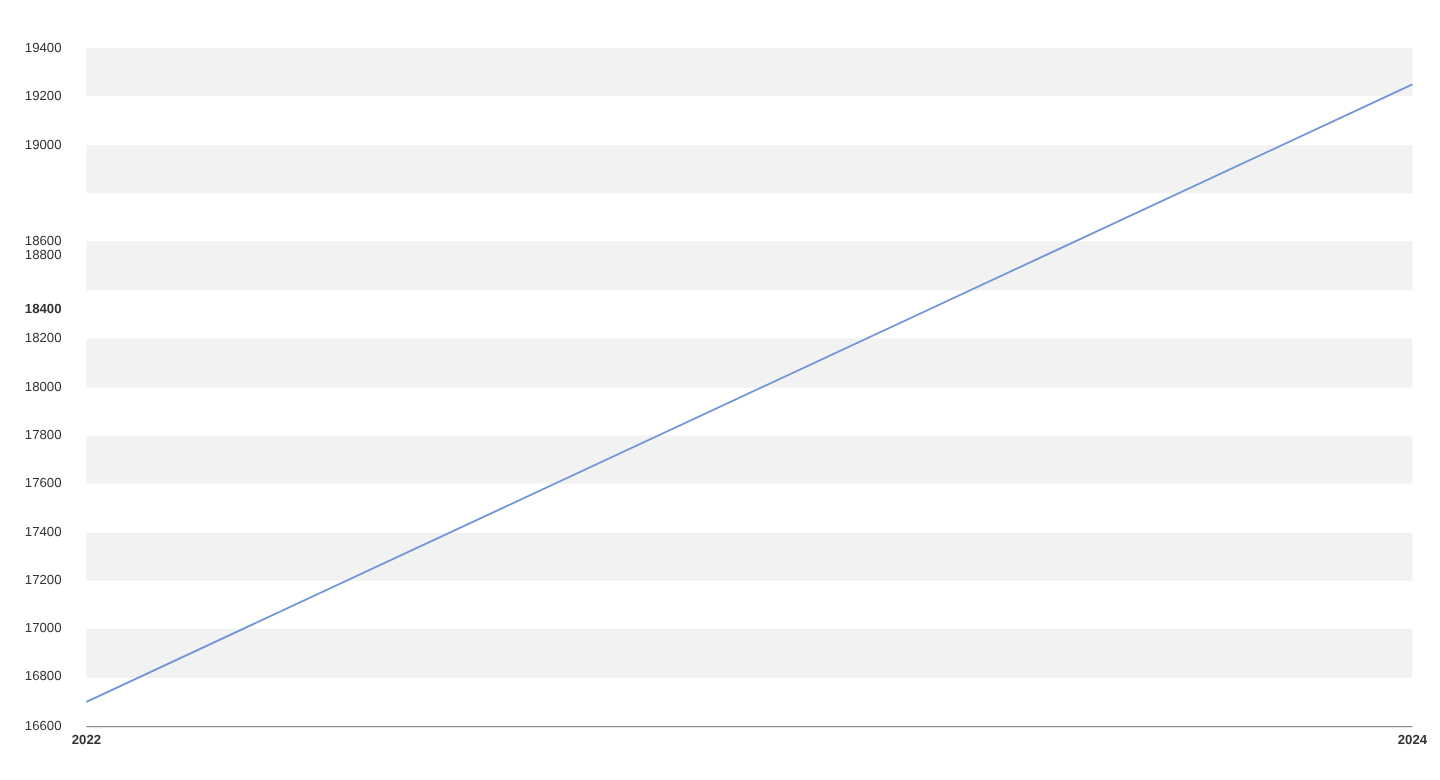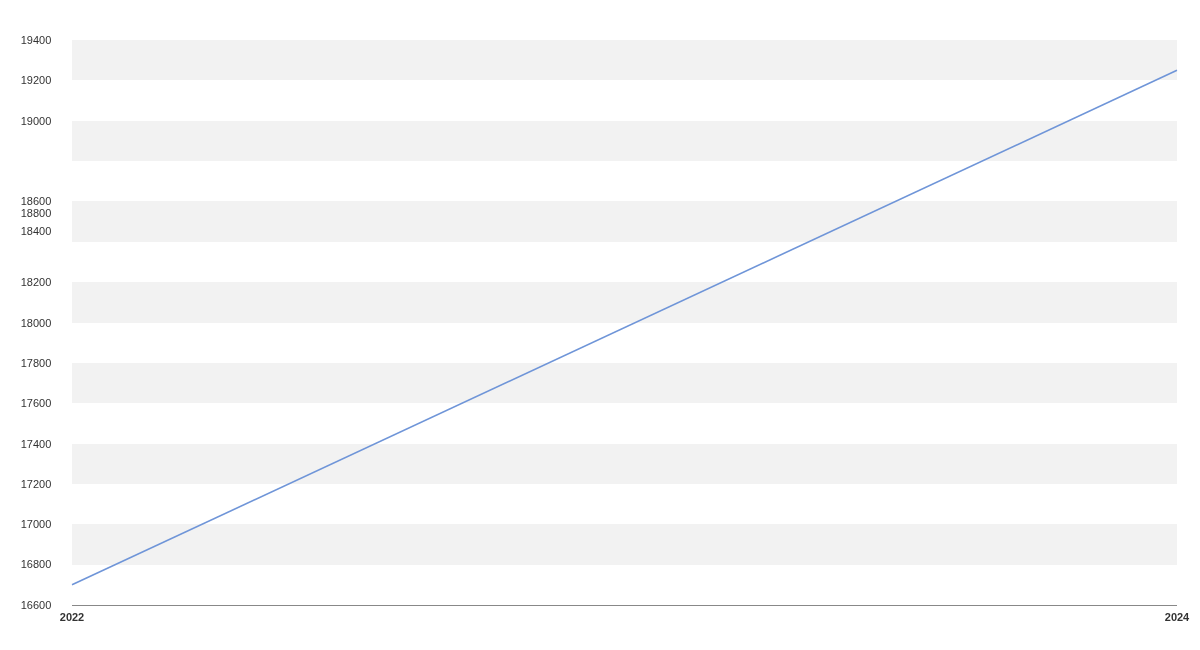--- a/index.html
+++ b/index.html
@@ -88,21 +88,21 @@
   </div>
 <div class="y-tick" style="left: 6px; top: 605px;">16600</div>
     <div class="y-tick" style="left: 6px; top: 564px;">16800</div>
     <div class="y-tick" style="left: 6px; top: 524.298px;">17000</div>
     <div class="y-tick" style="left: 6px; top: 483.947px;">17200</div>
     <div class="y-tick" style="left: 6px; top: 443.596px;">17400</div>
     <div class="y-tick" style="left: 6px; top: 403.246px;">17600</div>
     <div class="y-tick" style="left: 6px; top: 362.895px;">17800</div>
     <div class="y-tick" style="left: 6px; top: 322.544px;">18000</div>
     <div class="y-tick" style="left: 6px; top: 282.193px;">18200</div>
-    <div class="y-tick" style="left: 6px; top: 231px;">18400</div>
+    <div class="y-tick" style="left: 6px; top: 258px; font-weight: bold;">18400</div>
     <div class="y-tick" style="left: 6px; top: 201.491px;">18600</div>
     <div class="y-tick" style="left: 6px; top: 169px; margin-top: 44px;">18800</div>
     <div class="y-tick" style="left: 6px; top: 120.789px;">19000</div>
     <div class="y-tick" style="left: 6px; top: 80.4386px;">19200</div>
     <div class="y-tick" style="left: 6px; top: 40.0877px;">19400</div>
     <div class="x-tick" style="left: 72px; top: 611px;">2022</div>
     <div class="x-tick" style="left: 1177px; top: 611px;">2024</div>
   </div>
 
 </body></html>

